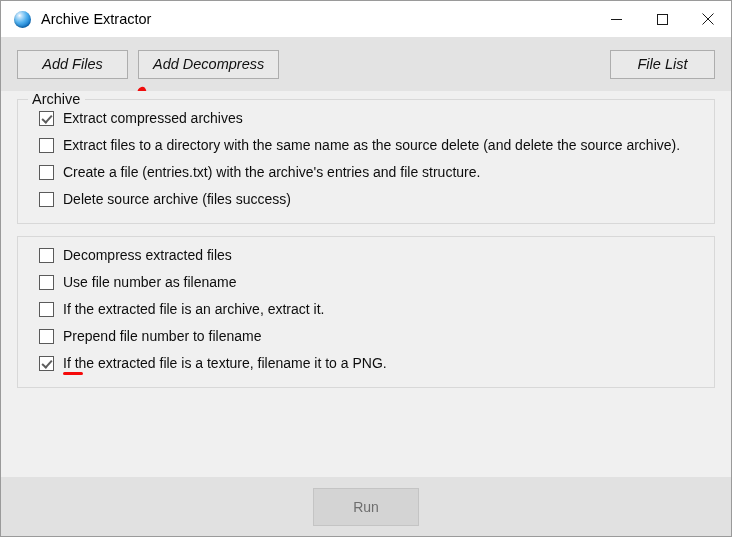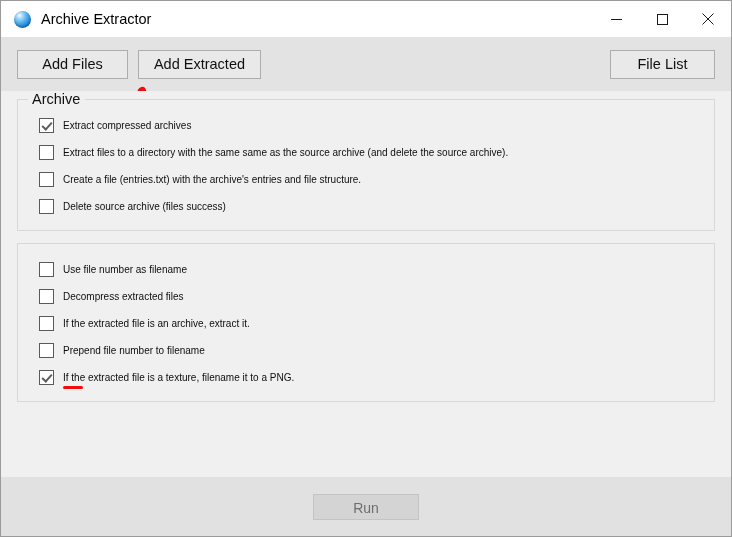--- a/index.html
+++ b/index.html
@@ -94,20 +94,21 @@
     color: #101010;
     background: #e9e9e9;
     border: 1px solid #adadad;
     border-radius: 0;
     padding: 0 14px;
     height: 29px;
     line-height: 27px;
     box-sizing: border-box;
     white-space: nowrap;
     position: relative;
+    font-style: italic;
   }
   .btn-add-files { min-width: 111px; text-align: center; }
   .btn-add-dir { min-width: 123px; text-align: center; }
   .btn-file-list { min-width: 105px; text-align: center; }
 
   
   .mark-dot {
     position: absolute;
     width: 9px;
     height: 7px;
@@ -130,21 +131,21 @@
     background: #f0f0f0;
     padding: 8px 16px 0 16px;
     box-sizing: border-box;
     position: relative;
   }
 
   .groupbox {
     position: relative;
     border: 1px solid #d8d8d8;
     margin: 0 0 12px 0;
-    padding: 12px 10px 10px 10px;
+    padding: 5px 10px 10px 10px;
     box-sizing: border-box;
     background: transparent;
   }
   .groupbox > .gb-title {
     position: absolute;
     top: -9px;
     left: 10px;
     background: #f0f0f0;
     padding: 0 5px 0 4px;
     font-size: 14.5px;
@@ -175,38 +176,38 @@
     position: absolute;
     left: 4px;
     top: 1px;
     width: 4px;
     height: 8px;
     border: solid #5d5d5d;
     border-width: 0 2px 2px 0;
     transform: rotate(42deg);
   }
   .cb-label {
-    font-size: 10px;
+    font-size: 14px;
     color: #0d0d0d;
     line-height: 17px;
     white-space: nowrap;
   }
 
   
   .footer {
     flex: 0 0 59px;
     height: 59px;
     background: #e1e1e1;
     display: flex;
     align-items: center;
     justify-content: center;
   }
   .btn-run {
     width: 106px;
-    height: 26px;
+    height: 38px;
     line-height: 24px;
     text-align: center;
     font-size: 14px;
     color: #6e6e6e;
     background: #d4d4d4;
     border: 1px solid #c4c4c4;
     box-sizing: border-box;
   }
 </style>
 </head>
@@ -241,65 +242,65 @@
               <line x1="12.5" y1="1.5" x2="1.5" y2="12.5" stroke="#1a1a1a" stroke-width="1"></line>
             </svg>
         </span>
       </div>
     </div>
   </div>
 
   <div class="toolbar">
     <div class="tb-left">
       <button class="btn btn-add-files">Add Files</button>
-      <button class="btn btn-add-dir">Add Extracted</button>
+      <button class="btn btn-add-dir">Add Decompress</button>
       <span class="mark-dot" style="left:136px; top:50px;"></span>
     </div>
     <div class="tb-right">
       <button class="btn btn-file-list">File List</button>
     </div>
   </div>
 
   <div class="content">
 
     <div class="groupbox">
       <div class="gb-title">Archive</div>
 
       <div class="check-row">
         <span class="cb checked"></span>
         <span class="cb-label">Extract compressed archives</span>
       </div>
 
 
       <div class="check-row">
         <span class="cb"></span>
-        <span class="cb-label">Extract files to a directory with the same same as the source archive (and delete the source archive).</span>
+        <span class="cb-label">Extract files to a directory with the same name as the source delete (and delete the source archive).</span>
       </div>
 
       <div class="check-row">
         <span class="cb"></span>
         <span class="cb-label">Create a file (entries.txt) with the archive's entries and file structure.</span>
       </div>
 
       <div class="check-row">
         <span class="cb"></span>
         <span class="cb-label">Delete source archive (files success)</span>
       </div>
     </div>
 
     <div class="groupbox">
 
       <div class="check-row">
         <span class="cb"></span>
+        <span class="cb-label">Decompress extracted files</span>
+      </div>
+
+      <div class="check-row">
+        <span class="cb"></span>
         <span class="cb-label">Use file number as filename</span>
-      </div>
-
-      <div class="check-row">
-        <span class="cb"></span>
-        <span class="cb-label">Decompress extracted files</span>
       </div>
 
       <div class="check-row">
         <span class="cb"></span>
         <span class="cb-label">If the extracted file is an archive, extract it.</span>
       </div>
 
       <div class="check-row">
         <span class="cb"></span>
         <span class="cb-label">Prepend file number to filename</span>

